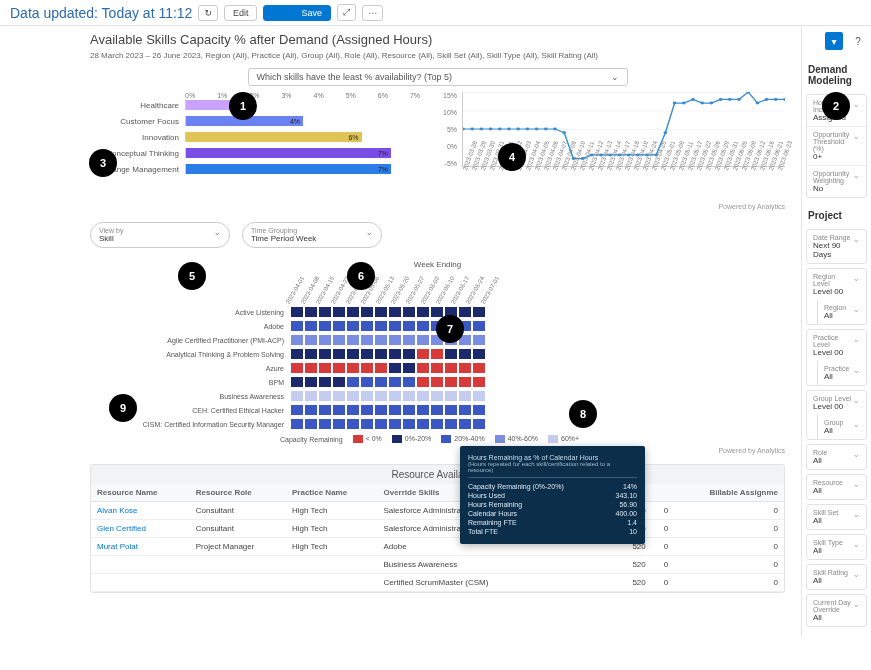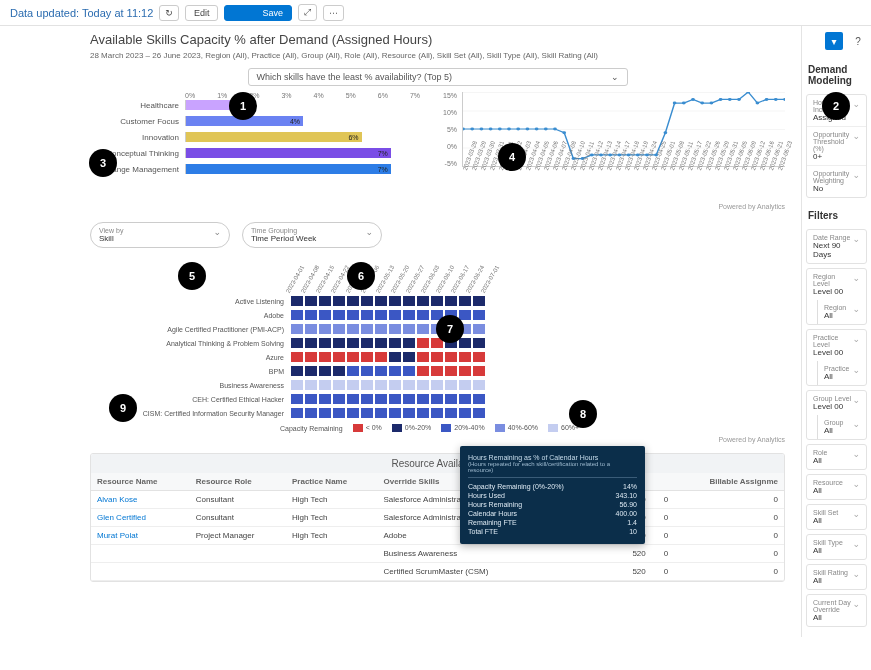--- a/index.html
+++ b/index.html
@@ -2,21 +2,21 @@
 <html><head>
 <meta charset="utf-8">
 <style>
   * { box-sizing: border-box; margin: 0; padding: 0; }
   body { font-family: -apple-system, "Segoe UI", Arial, sans-serif; font-size: 10px; color: #333; background: #fff; width: 871px; }
   .header { display: flex; align-items: center; justify-content: space-between; padding: 4px 10px; border-bottom: 1px solid #e2e2e2; }
   .header-left { display: flex; align-items: center; gap: 6px; }
   .header-title { font-size: 11px; color: #333; }
   .header-chevron { color: #555; font-size: 9px; }
   .header-right { display: flex; align-items: center; gap: 6px; }
-  .data-updated { font-size: 11px; color: #2b6cb0; }
+  .data-updated { font-size: 14px; color: #2b6cb0; }
   .hbtn { border: 1px solid #ccc; background: #fff; color: #444; font-size: 9px; padding: 2px 8px; border-radius: 3px; cursor: pointer; }
   .hbtn.primary { background: #0176d3; border-color: #0176d3; color: #fff; padding-left: 37px; }
   .hbtn.icon { padding: 2px 5px; }
 
   .main { display: flex; }
   .content { flex: 1; padding: 6px 16px 16px 90px; }
   .sidepanel { width: 130px; border-left: 1px solid #e4e4e4; padding: 6px 4px; display: flex; flex-direction: column; gap: 4px; }
 
   .page-title { font-size: 13px; color: #444; margin-bottom: 4px; }
   .page-sub { font-size: 8px; color: #666; margin-bottom: 8px; }
@@ -254,20 +254,21 @@
       <div class="dropdown">
         <div>
             <div class="dd-lbl">Time Grouping</div>
             <div class="dd-val">Time Period Week</div>
           </div>
         <span class="dd-chev">⌄</span>
       </div>
     </div>
 
     <div class="heatmap-wrap">
+      <div class="hm-title">Week Ending</div>
       <div class="hm-xaxis" id="hm-x">
           <div class="hm-xtick">2023-04-01</div>
           <div class="hm-xtick">2023-04-08</div>
           <div class="hm-xtick">2023-04-15</div>
           <div class="hm-xtick">2023-04-22</div>
           <div class="hm-xtick">2023-04-29</div>
           <div class="hm-xtick">2023-05-06</div>
           <div class="hm-xtick">2023-05-13</div>
           <div class="hm-xtick">2023-05-20</div>
           <div class="hm-xtick">2023-05-27</div>
@@ -552,21 +553,21 @@
     <span class="si-chev">⌄</span>
   </div>
   <div class="side-item">
     <div>
             <div class="si-lbl">Opportunity Weighting</div>
             <div class="si-val">No</div>
           </div>
     <span class="si-chev">⌄</span>
   </div>
       </div>
-    <div class="side-hdr">Filters</div>
+    <div class="side-hdr">Project</div>
     <div id="filters-group">
   <div class="side-group">
     <div class="side-item">
       <div>
               <div class="si-lbl">Date Range</div>
               <div class="si-val">Next 90 Days</div>
             </div>
       <span class="si-chev">⌄</span>
     </div>
 

